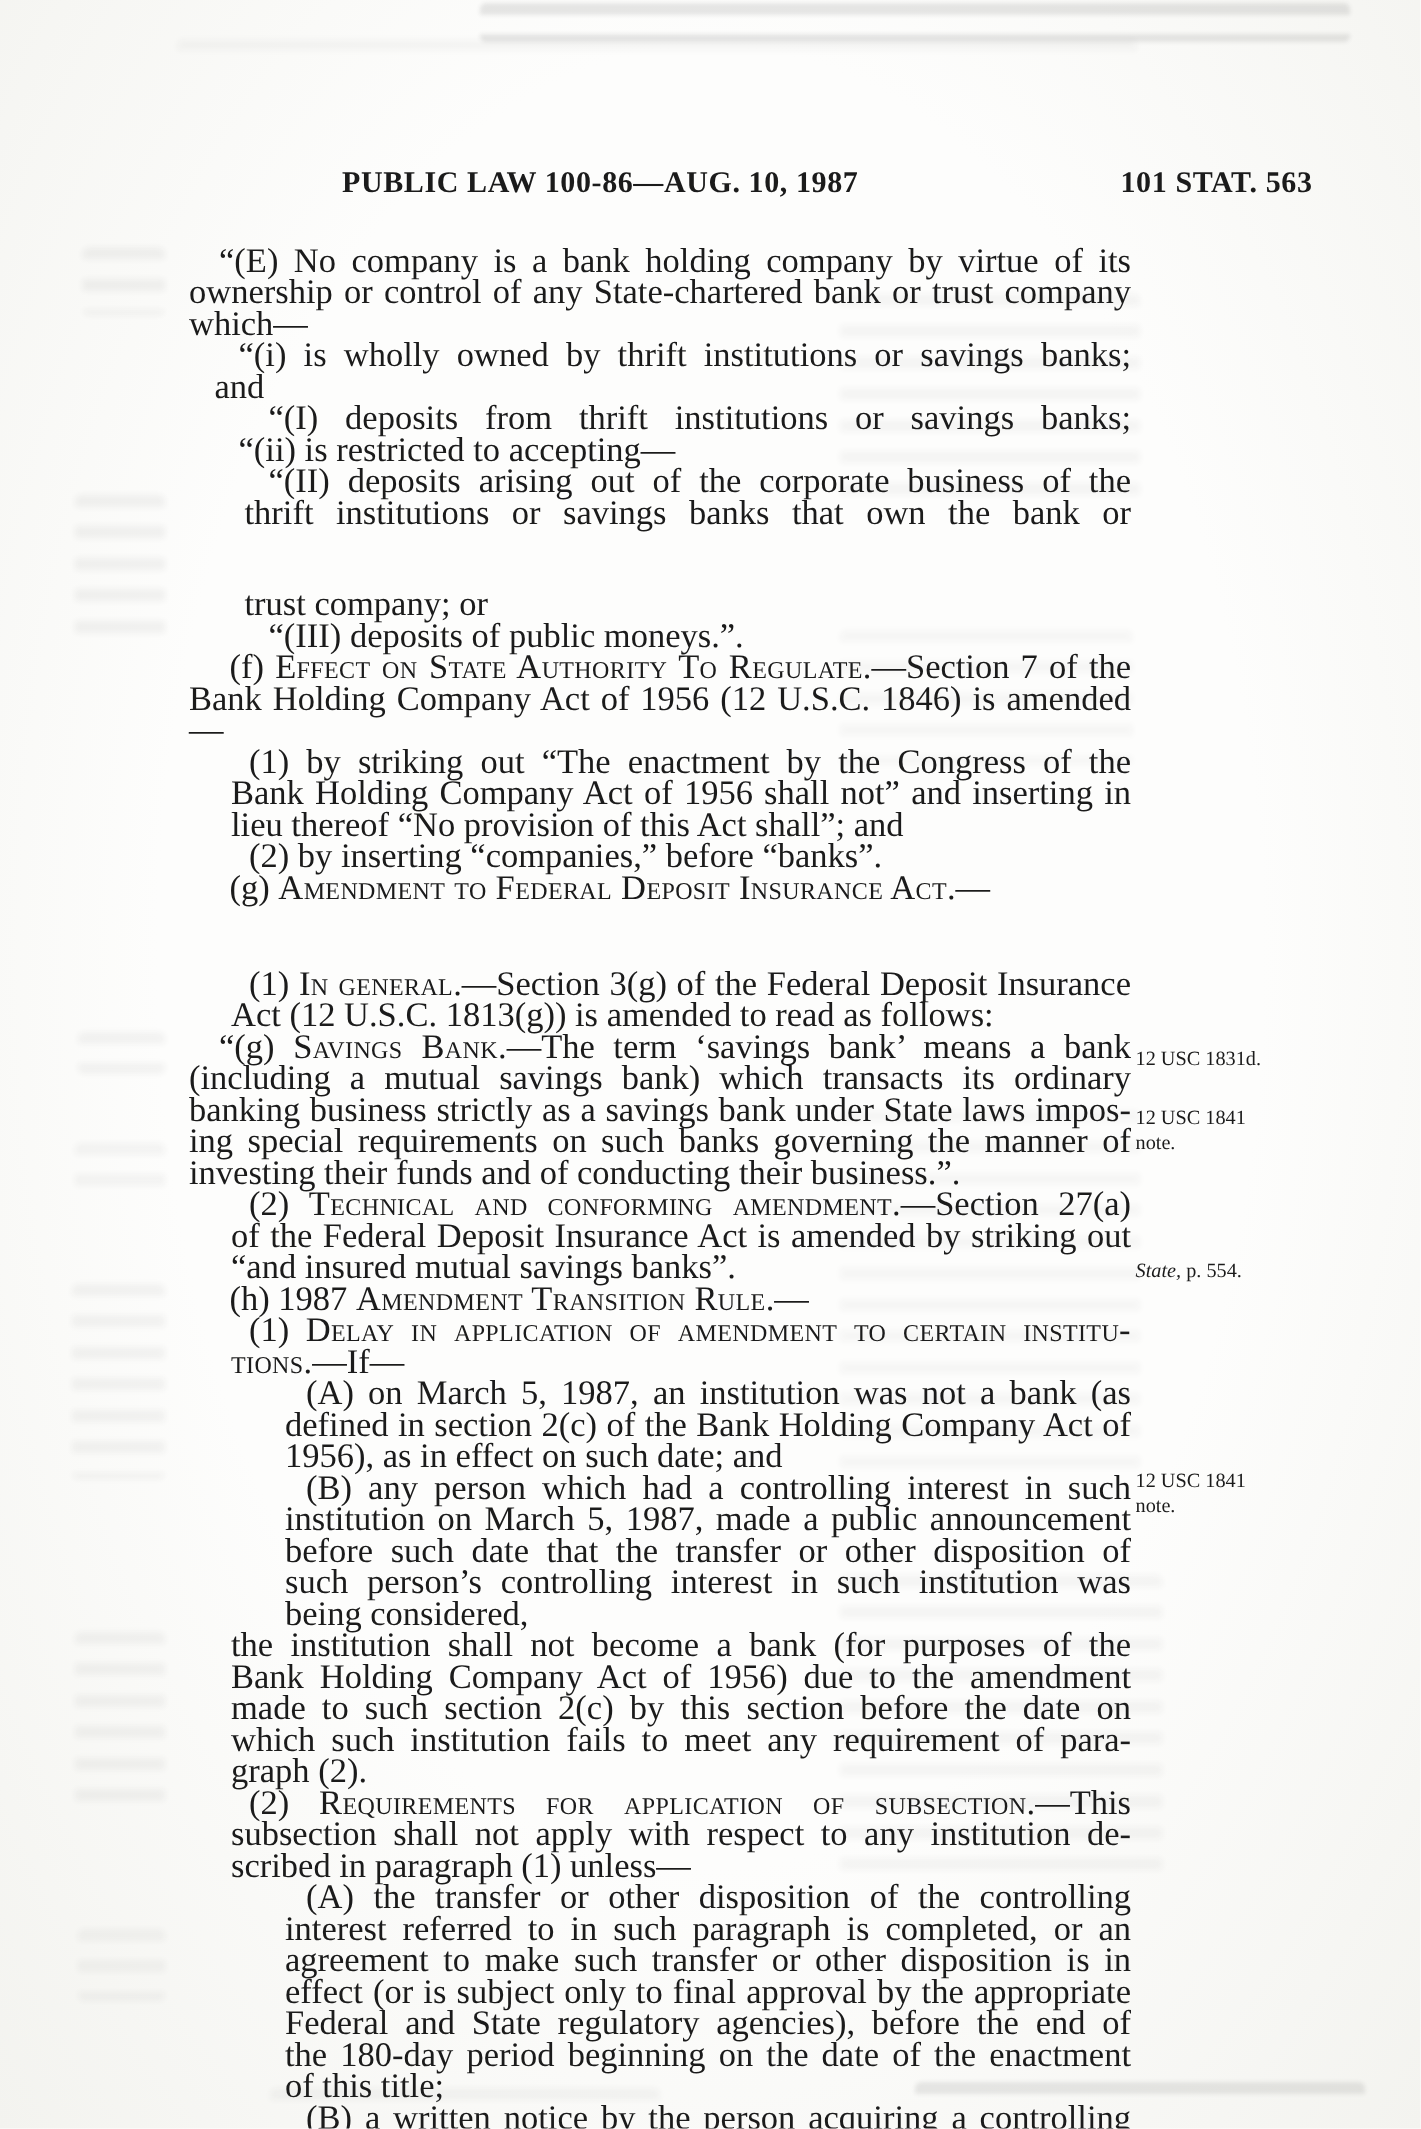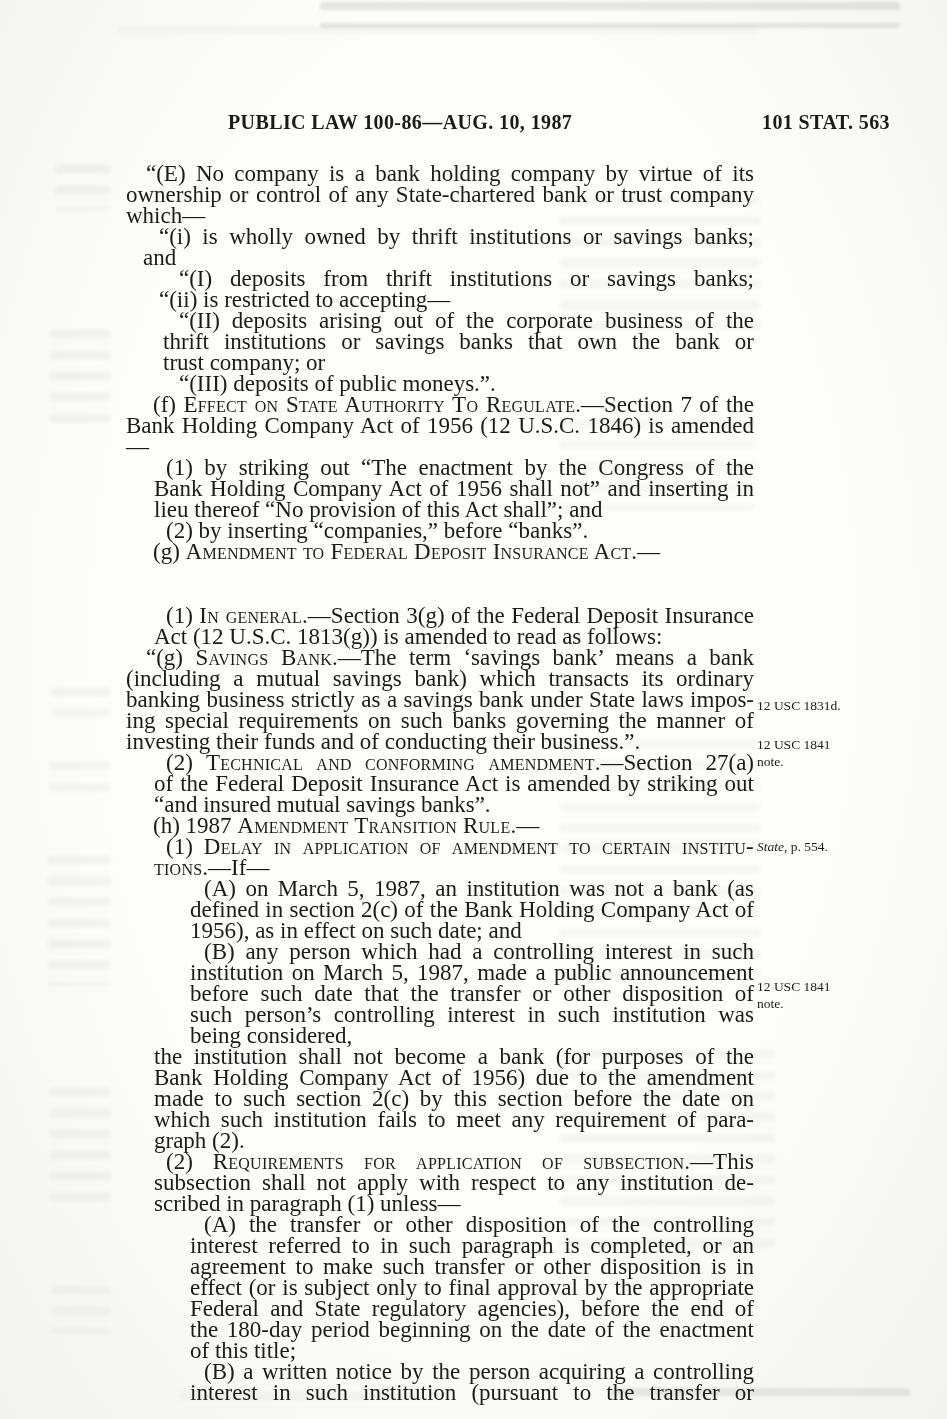--- a/index.html
+++ b/index.html
@@ -9,21 +9,21 @@
     background:radial-gradient(ellipse at 50% 45%, #fdfdfc 55%, #f3f3ef 100%);
     font-family:"Liberation Serif", serif;
     color:#1b1b1b;
     -webkit-font-smoothing:antialiased;
   }
   .hdr{
     position:absolute;top:111px;
     font-size:20px;font-weight:bold;letter-spacing:.4px;white-space:nowrap;
   }
   #hdr-left{left:228px;}
-  #hdr-right{right:57px;}
+  #hdr-right{right:72px;}
   #body-col{
     position:absolute;left:126px;top:163px;width:628px;
     font-size:23px;
   }
   .line{line-height:21px;min-height:21px;}
   .line.j{text-align:justify;text-align-last:justify;}
   .sc{font-variant:small-caps;letter-spacing:.25px;}
   .it{font-style:italic;}
   #margin-notes{
     position:absolute;left:757px;top:0;width:150px;
@@ -64,21 +64,21 @@
 <div id="body-col">
     <div class="line j" style="padding-left: 20px;"><span>“(E) No company is a bank holding company by virtue of its</span></div>
     <div class="line j" style="padding-left: 0px;"><span>ownership or control of any State-chartered bank or trust company</span></div>
     <div class="line" style="padding-left: 0px;"><span>which—</span></div>
     <div class="line j" style="padding-left: 33px;"><span>“(i) is wholly owned by thrift institutions or savings banks;</span></div>
     <div class="line" style="padding-left: 17px;"><span>and</span></div>
     <div class="line j" style="padding-left: 53px;"><span>“(I) deposits from thrift institutions or savings banks;</span></div>
     <div class="line" style="padding-left: 33px;"><span>“(ii) is restricted to accepting—</span></div>
     <div class="line j" style="padding-left: 53px;"><span>“(II) deposits arising out of the corporate business of the</span></div>
     <div class="line j" style="padding-left: 37px;"><span>thrift institutions or savings banks that own the bank or</span></div>
-    <div class="line" style="padding-left: 37px;"><span>trust company; or</span></div>
+    <div class="line" style="padding-left: 37px; margin-top: 40px;"><span>trust company; or</span></div>
     <div class="line" style="padding-left: 53px;"><span>“(III) deposits of public moneys.”.</span></div>
     <div class="line j" style="padding-left: 27px;"><span>(f) </span><span class="sc">Effect on State Authority To Regulate</span><span>.—Section 7 of the</span></div>
     <div class="line j" style="padding-left: 0px;"><span>Bank Holding Company Act of 1956 (12 U.S.C. 1846) is amended—</span></div>
     <div class="line j" style="padding-left: 40px;"><span>(1) by striking out “The enactment by the Congress of the</span></div>
     <div class="line j" style="padding-left: 28px;"><span>Bank Holding Company Act of 1956 shall not” and inserting in</span></div>
     <div class="line" style="padding-left: 28px;"><span>lieu thereof “No provision of this Act shall”; and</span></div>
     <div class="line" style="padding-left: 40px;"><span>(2) by inserting “companies,” before “banks”.</span></div>
     <div class="line" style="padding-left: 27px;"><span>(g) </span><span class="sc">Amendment to Federal Deposit Insurance Act</span><span>.—</span></div>
     <div class="line j" style="padding-left: 40px; margin-top: 43px;"><span>(1) </span><span class="sc">In general</span><span>.—Section 3(g) of the Federal Deposit Insurance</span></div>
     <div class="line" style="padding-left: 28px;"><span>Act (12 U.S.C. 1813(g)) is amended to read as follows:</span></div>

